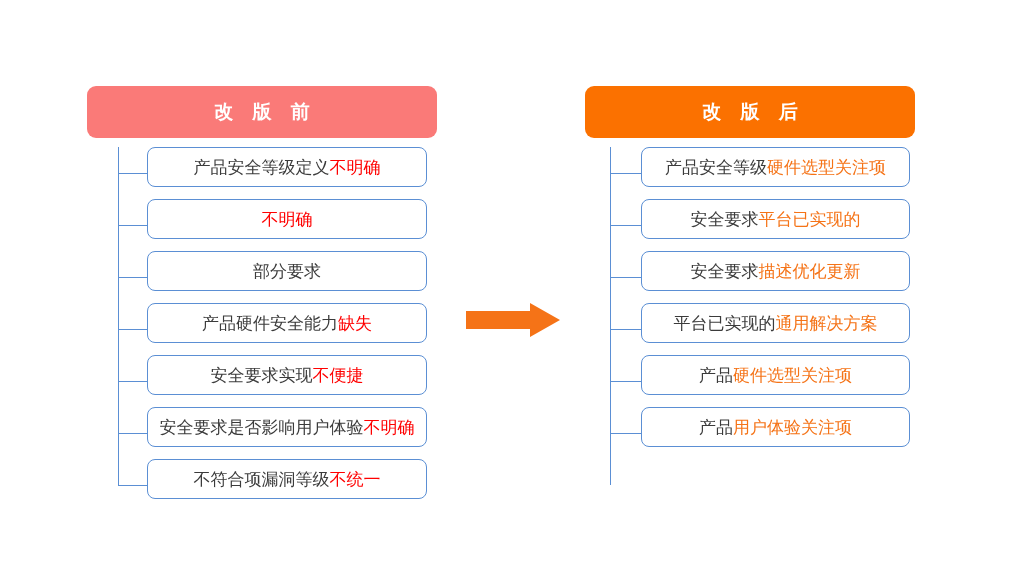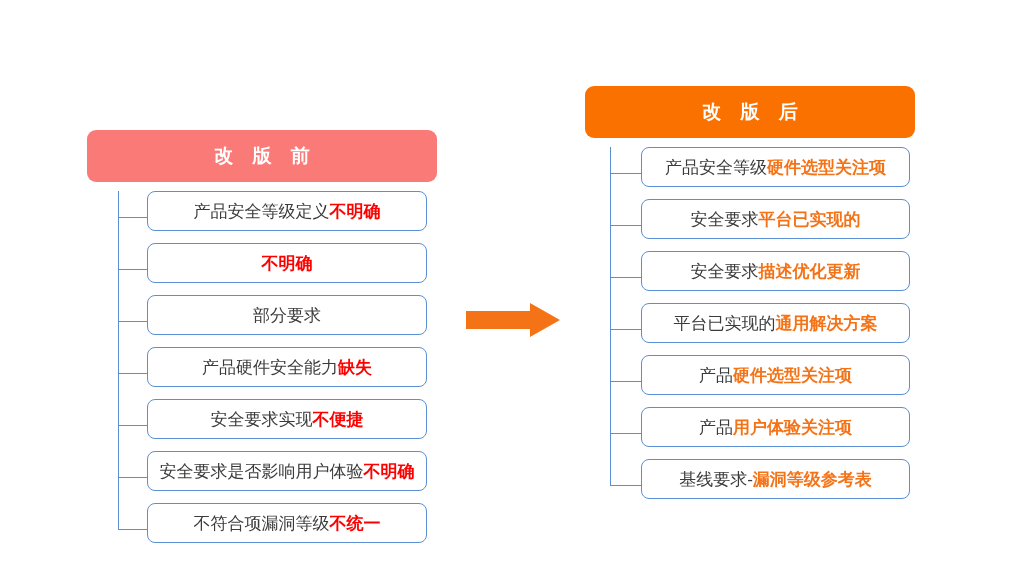--- a/index.html
+++ b/index.html
@@ -38,21 +38,21 @@
     display: flex;
     align-items: center;
     justify-content: center;
     color: #ffffff;
     font-size: 19px;
     font-weight: bold;
     letter-spacing: 7px;
     text-indent: 7px;
     box-sizing: border-box;
   }
-  .col-header.before { background: #FA7A78; width: 350px; margin-top: 44px; }
+  .col-header.before { background: #FA7A78; width: 350px; }
   .col-header.after  { background: #FB7100; width: 330px; text-align: right; }
 
   
   .tree {
     position: relative;
     margin-top: 9px;
   }
   .trunk {
     position: absolute;
     top: 0;
@@ -88,21 +88,21 @@
     justify-content: center;
     padding: 0 12px;
     font-size: 17px;
     color: #3B3B3B;
     white-space: nowrap;
   }
   .column.left  .node { left: 60px; width: 280px; }
   .column.right .node { left: 56px; width: 269px; }
 
   .node .plain  { font-weight: normal; }
-  .node .accent { font-weight: bold; }
+  .node .accent { font-weight: normal; }
   .column.left  .node .accent { color: #FF0000; }
   .column.right .node .accent { color: #F57317; }
 
   
   .arrow {
     position: absolute;
     left: 466px;
     top: 303px;
     width: 94px;
     height: 34px;
@@ -214,23 +214,16 @@
             <span class="accent">硬件选型关注项</span>
           </div>
         </div>
         <div class="row">
           <div class="stub"></div>
           <div class="node">
             <span class="plain">产品</span>
             <span class="accent">用户体验关注项</span>
           </div>
         </div>
-        <div class="row">
-          <div class="stub"></div>
-          <div class="node">
-            <span class="plain">基线要求-</span>
-            <span class="accent">漏洞等级参考表</span>
-          </div>
-        </div>
       </div>
   </div>
 
 </div>
 
 </body></html>

